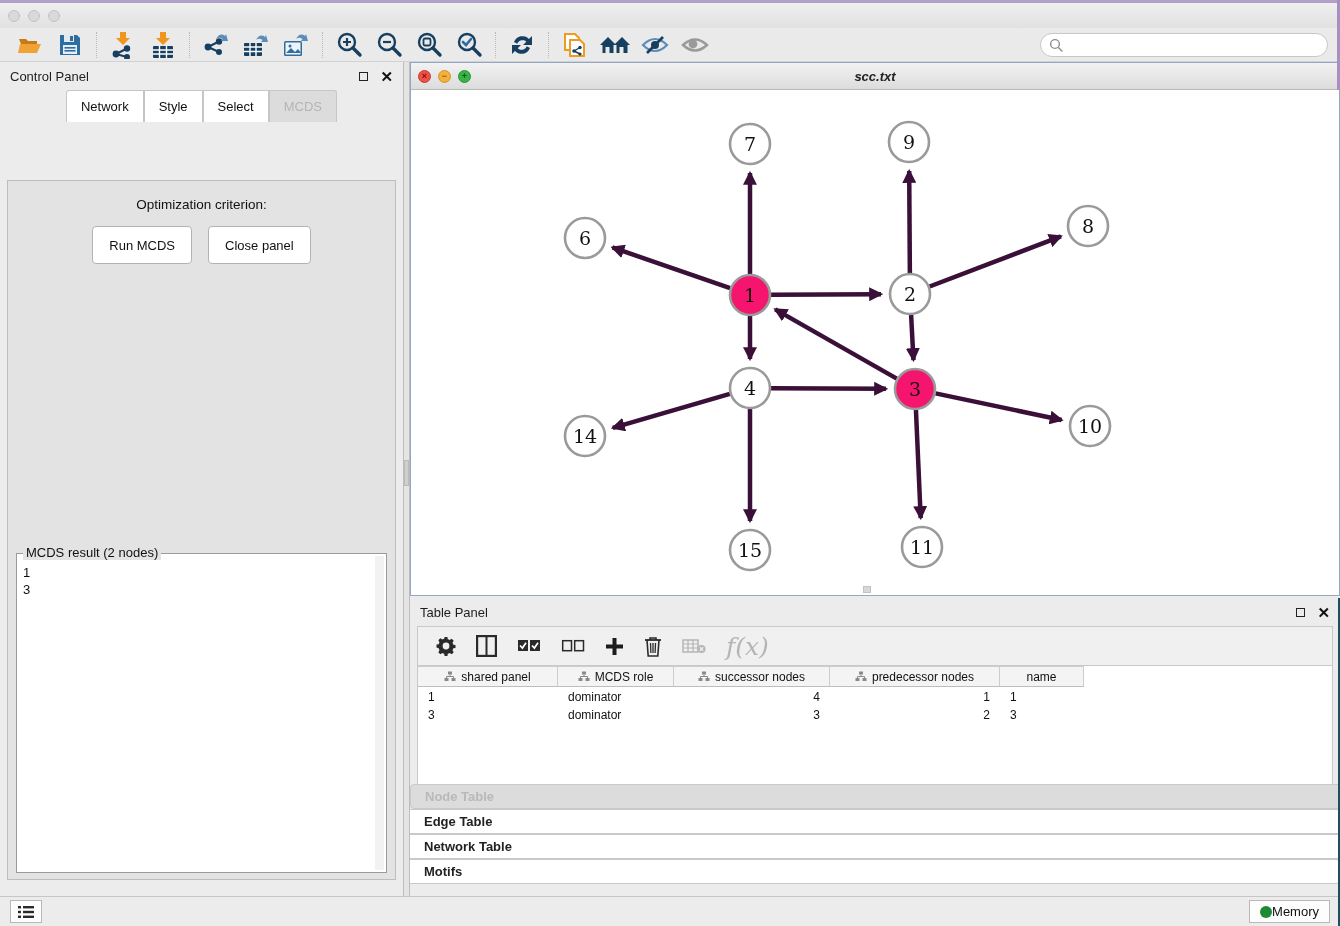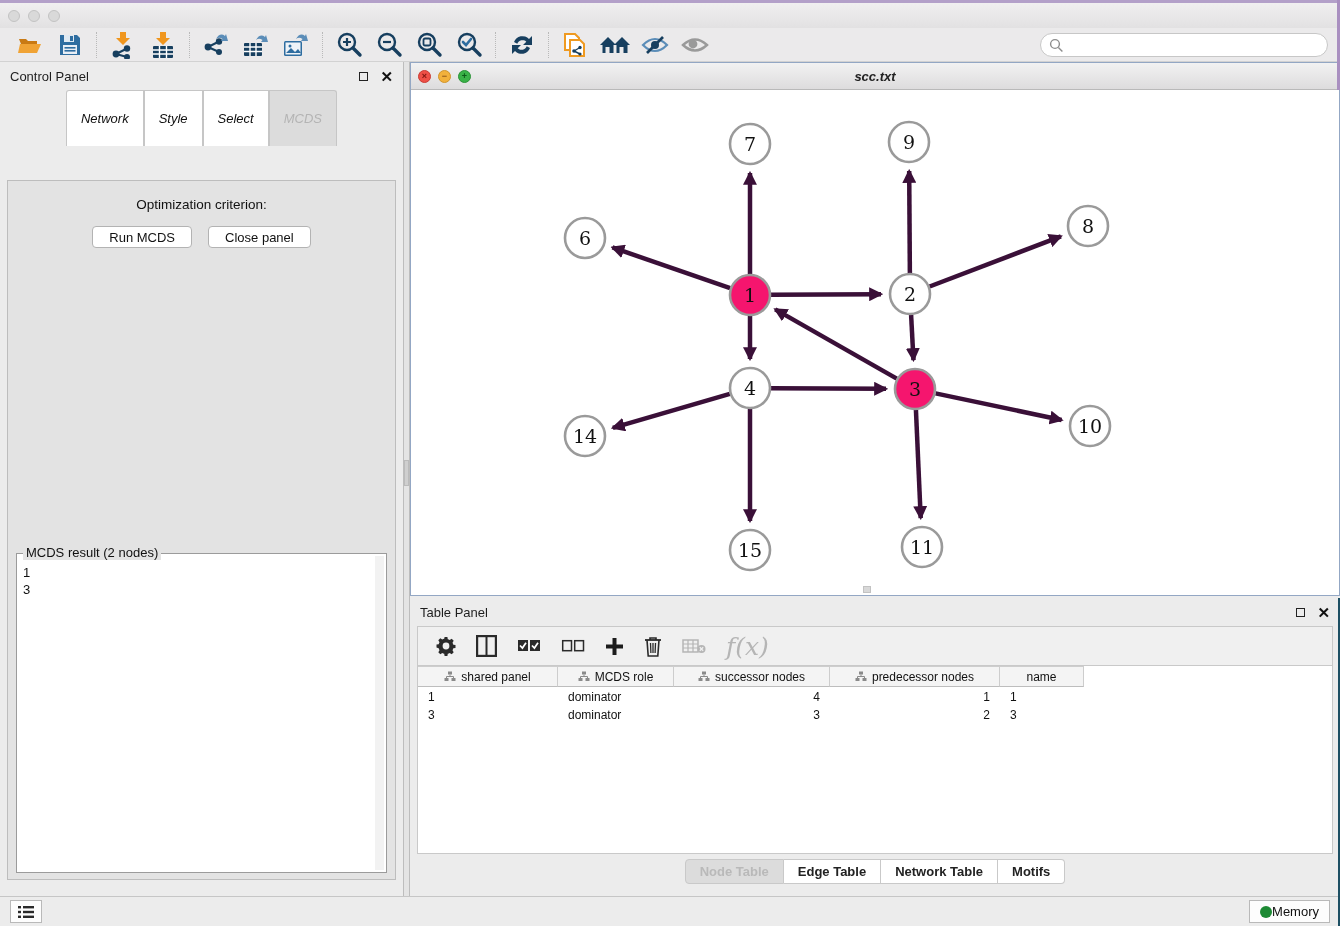--- a/index.html
+++ b/index.html
@@ -19,29 +19,29 @@
   #searchbox { position:absolute; right:12px; top:5px; width:288px; height:24px; background:#fff; border:1px solid #c7c7c7; border-radius:12px; display:flex; align-items:center; padding-left:8px; }
   #searchbox input { border:none; outline:none; flex:1; font-size:13px; background:transparent; margin-left:4px; }
 
   
   #control-panel { position:absolute; left:0; top:62px; width:403px; height:834px; background:#ececec; }
   .panel-head { height:28px; display:flex; align-items:center; padding:0 10px; font-size:13px; color:#1e1e1e; }
   .panel-head .sp { flex:1; }
   .float-ic { width:9px; height:9px; border:1.5px solid #222; margin-right:12px; }
   .close-ic { font-size:15px; font-weight:bold; color:#111; line-height:1; }
   #cp-tabs { display:flex; justify-content:center; position:relative; z-index:2; }
-  .cp-tab { font-size:13px; padding:20px 14px; background:#fff; border:1px solid #c6c6c6; border-bottom:none; color:#111;font-style:italic; }
+  .cp-tab { font-size:13px; padding:8px 14px; background:#fff; border:1px solid #c6c6c6; border-bottom:none; color:#111; }
   .cp-tab:first-child { border-radius:3px 0 0 0; }
   .cp-tab.active { background:#dcdcdc; color:#b4b4b4; border-radius:0 3px 0 0; }
   #cp-inner { position:absolute; left:7px; right:7px; top:118px; bottom:16px; background:#e3e3e3; border:1px solid #bdbdbd; }
   #opt-label { text-align:center; margin-top:16px; font-size:13.5px; color:#111; }
   #criterion { margin:10px auto 0; width:310px; height:23px; background:#fff; border:1px solid #b3b3b3; border-radius:4px; display:flex; align-items:center; padding:0 6px 0 10px; font-size:13px; color:#111; }
   #criterion .sp { flex:1; }
   .cp-buttons { display:flex; justify-content:center; gap:16px; margin-top:14px; }
-  .cp-btn { height:22px; padding:0 16px; background:#fff; border:1px solid #b3b3b3; border-radius:4px; font-size:13px; color:#111; display:flex; align-items:center; }
+  .cp-btn { height:38px; padding:0 16px; background:#fff; border:1px solid #b3b3b3; border-radius:4px; font-size:13px; color:#111; display:flex; align-items:center; }
   #result-box { position:absolute; left:8px; right:8px; top:372px; bottom:6px; border:1px solid #9b9b9b; background:#fff; }
   #result-legend { position:absolute; top:-9px; left:6px; background:#e3e3e3; padding:0 3px; font-size:13px; color:#111; }
   #result-lines { position:absolute; inset:10px 12px 2px 6px; font-size:13px; color:#111; line-height:17px; }
   #result-scroll { position:absolute; top:2px; bottom:2px; right:2px; width:9px; background:#f2f2f2; }
 
   #v-splitter { position:absolute; left:403px; top:62px; width:7px; height:834px; background:#e4e4e4; border-left:1px solid #bdbdbd; border-right:1px solid #bdbdbd; }
   #v-splitter .grip { position:absolute; top:398px; left:0; width:5px; height:26px; background:#cfcfcf; border:1px solid #bbb; }
 
   
   #network-window { position:absolute; left:410px; top:62px; width:930px; height:534px; border:1px solid #93a7c4; background:#fff; }
@@ -59,21 +59,21 @@
   #tp-toolbar { position:absolute; left:7px; right:7px; top:28px; height:40px; background:#f0f0f0; border:1px solid #c9c9c9; display:flex; align-items:center; gap:20px; padding-left:18px; }
   .tp-ic { display:flex; align-items:center; justify-content:center; color:#2a2a2a; }
   .tp-ic.disabled { color:#b5b5b5; }
   .fx { font-family:"DejaVu Serif", serif; font-style:italic; font-size:25px; color:#b5b5b5; }
   #tp-table { position:absolute; left:7px; right:7px; top:68px; bottom:36px; background:#fff; border:1px solid #c9c9c9; border-top:none; overflow:hidden; }
   #tp-header { display:flex; height:21px; }
   .th { background:#f4f4f4; border-right:1px solid #cdcdcd; border-top:1px solid #cdcdcd; border-bottom:1px solid #bdbdbd; display:flex; align-items:center; justify-content:center; gap:5px; font-size:12px; color:#111; }
   .trow { display:flex; height:16px; margin-top:2px; }
   .td { font-size:12px; color:#111; padding:0 10px; display:flex; align-items:center; }
   .td.num { justify-content:flex-end; }
-  #tp-tabs { position:absolute; left:0; right:0; bottom:6px; display:flex; justify-content:center; }
+  #tp-tabs { position:absolute; left:0; right:0; bottom:6px; display:flex; justify-content:center;flex-direction:column; }
   .tp-tab { font-size:13px; font-weight:bold; padding:4px 14px; background:#fff; border:1px solid #c9c9c9; border-left:none; color:#222; }
   .tp-tab:first-child { border-left:1px solid #c9c9c9; border-radius:4px 0 0 4px; }
   .tp-tab:last-child { border-radius:0 4px 4px 0; }
   .tp-tab.active { background:#dcdcdc; color:#b9b9b9; }
 
   
   #status-bar { position:absolute; left:0; top:896px; width:100%; height:30px; background:#ececec; border-top:1px solid #c6c6c6; }
   #list-btn { position:absolute; left:10px; top:3px; width:32px; height:23px; background:#fdfdfd; border:1px solid #b9b9b9; display:flex; align-items:center; justify-content:center; }
   #memory-btn { position:absolute; right:10px; top:3px; height:23px; background:#fdfdfd; border:1px solid #b9b9b9; display:flex; align-items:center; padding:0 10px; font-size:13px; color:#111; }
   #memory-dot { width:12px; height:12px; border-radius:50%; background:#1d8a34; }

